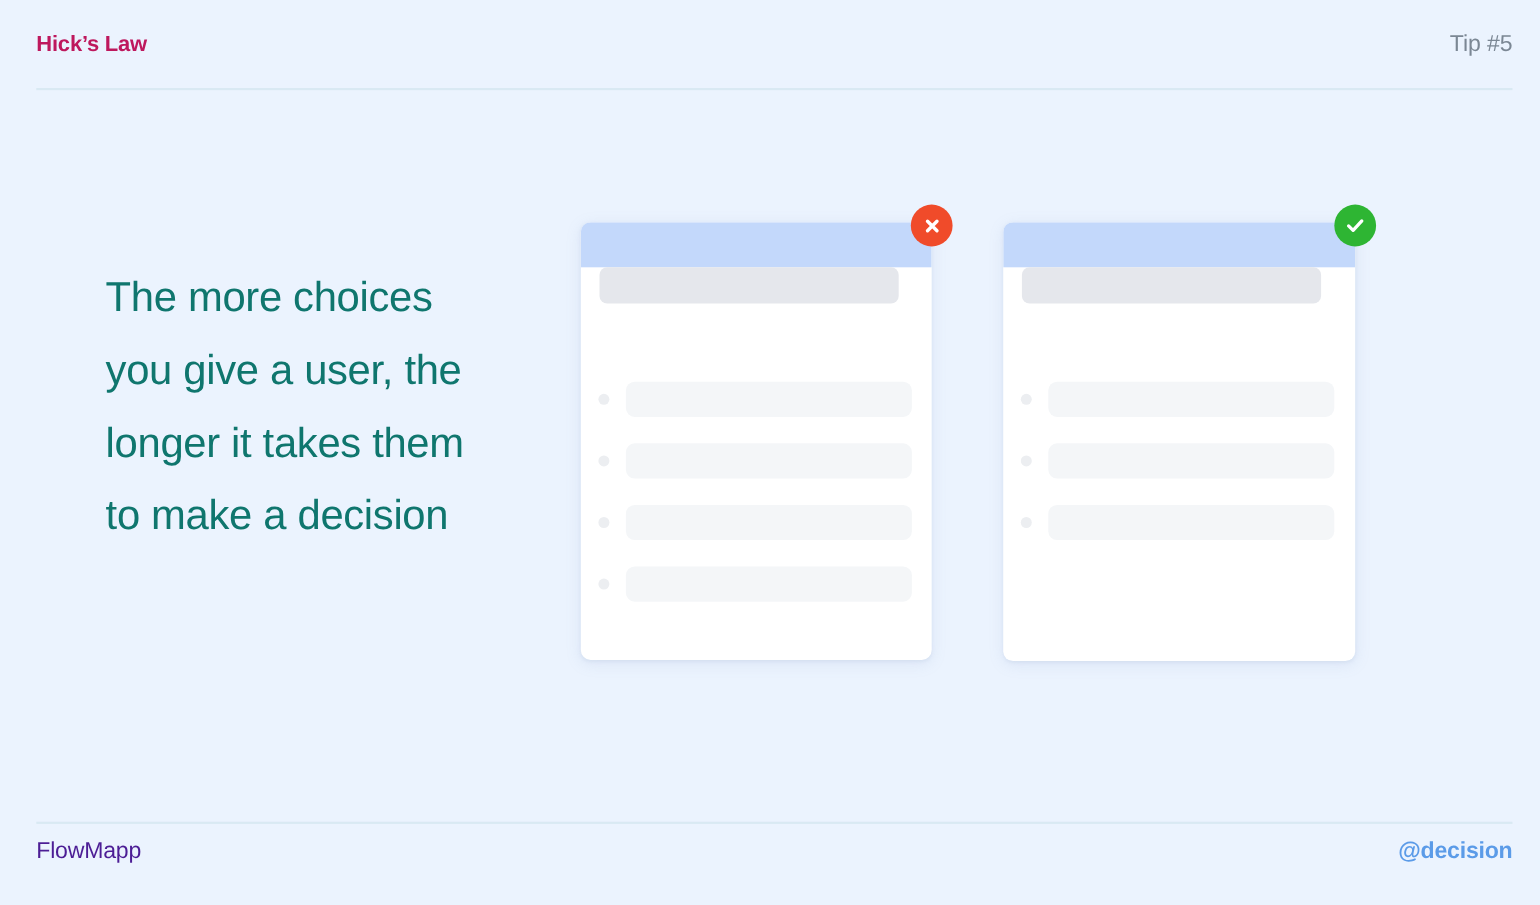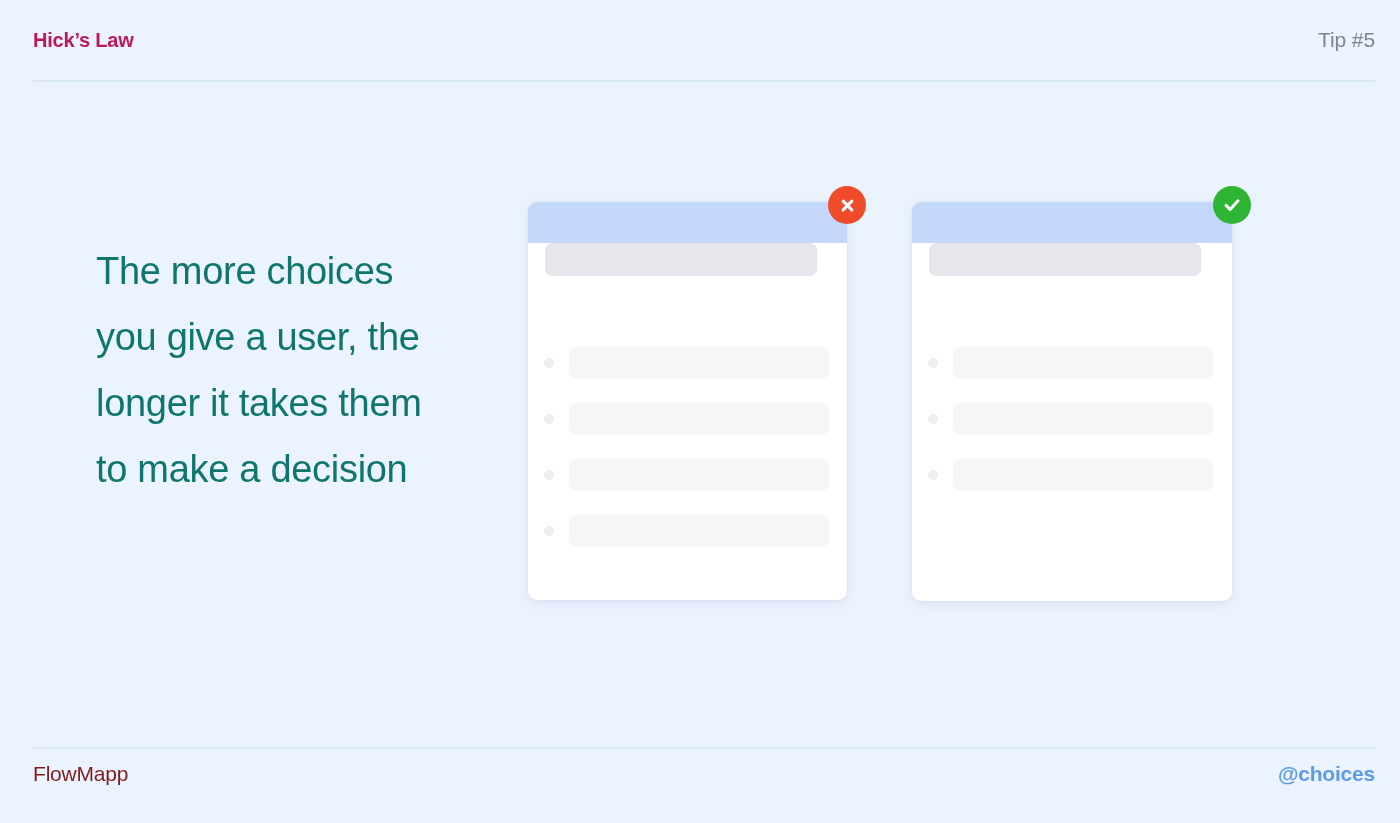--- a/index.html
+++ b/index.html
@@ -157,21 +157,21 @@
     left: 33px;
     top: 762px;
     width: 1342px;
     display: flex;
     align-items: center;
     justify-content: space-between;
   }
   .footer-brand {
     font-size: 21px;
     font-weight: normal;
-    color: #7f1d1d;
+    color: #4c1d95;
     letter-spacing: -0.2px;
   }
   .footer-handle {
     font-size: 21px;
     font-weight: bold;
     color: #5b9be8;
     letter-spacing: -0.2px;
   }
 </style>
 </head>
@@ -235,16 +235,16 @@
 
   <div class="badge badge-success">
     <svg width="20" height="20" viewBox="0 0 20 20" aria-hidden="true">
       <path d="M4 10.4 L8.1 14.4 L16 5.8" fill="none" stroke="#ffffff" stroke-width="3" stroke-linecap="round" stroke-linejoin="round"></path>
     </svg>
   </div>
 
   <div class="rule rule-bot"></div>
   <div class="footer">
     <div class="footer-brand">FlowMapp</div>
-    <div class="footer-handle">@choices</div>
+    <div class="footer-handle">@decision</div>
   </div>
 
 </div>
 
 </body></html>

